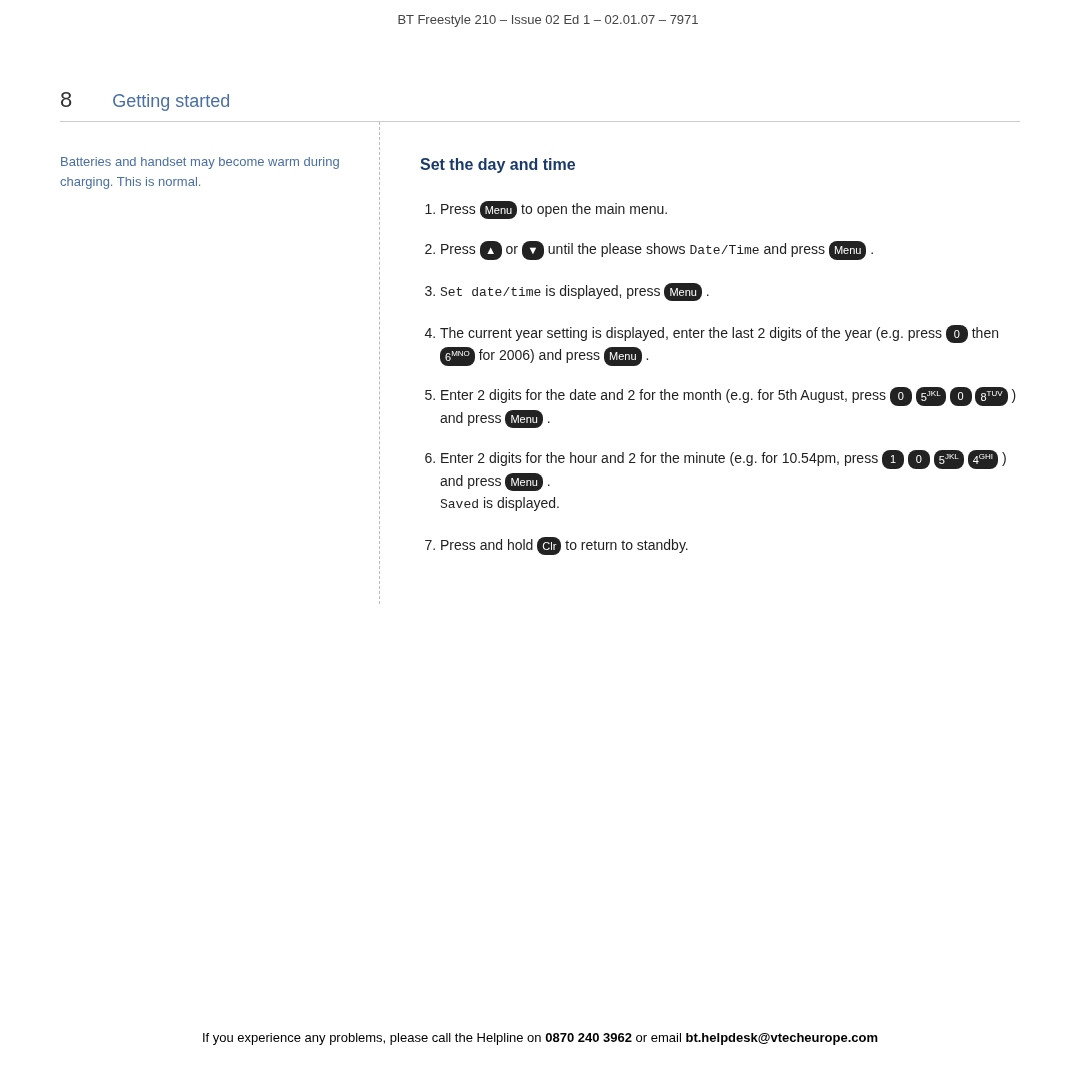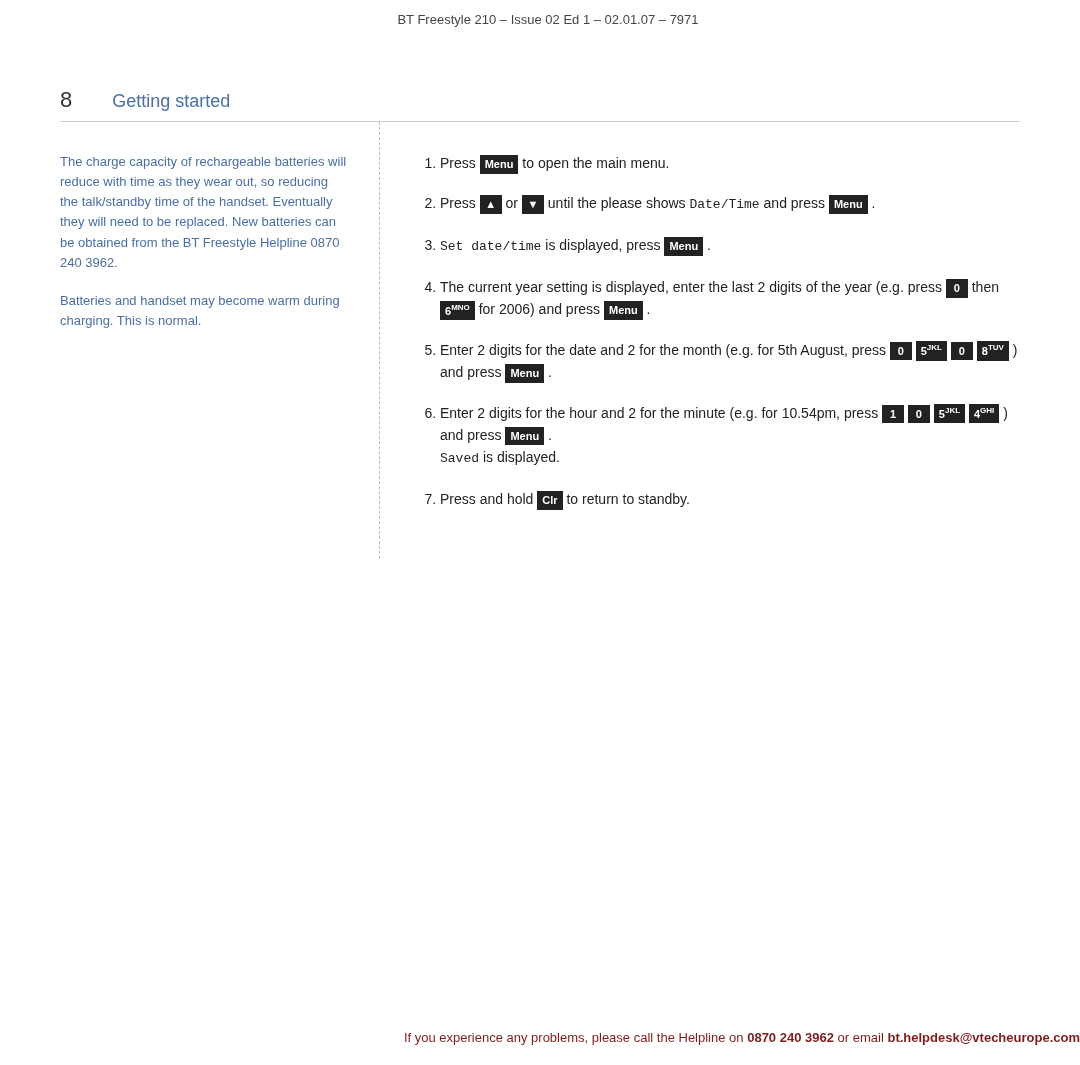--- a/index.html
+++ b/index.html
@@ -84,24 +84,24 @@
 
     ol li {
       margin-bottom: 18px;
       line-height: 1.6;
     }
 
     .key-btn {
       display: inline-block;
       background: #222;
       color: #fff;
-      border-radius: 0;
+      border-radius: 8px;
       padding: 1px 5px;
       font-size: 11px;
-      font-weight: bold;
+      font-weight: normal;
       vertical-align: middle;
       line-height: 1.5;
       min-width: 22px;
       text-align: center;
     }
 
     .key-btn .sub {
       font-size: 8px;
       vertical-align: super;
       margin-top: 29px;
@@ -110,45 +110,45 @@
     .mono {
       font-family: 'Courier New', monospace;
       font-size: 13px;
     }
 
     .page-footer {
       position: absolute;
       bottom: 20px;
       left: 0;
       right: 0;
-      text-align: right;
-      font-size: 13px;
-      color: #7f1d1d;
+      text-align: center;
+      font-size: 13px;
+      color: #000000;
     }
   </style>
 </head>
 <body>
 
 <div class="page-header">
   <span>BT Freestyle 210 – Issue 02 Ed 1 – 02.01.07 – 7971</span>
 </div>
 
 <div class="main-content">
   <div class="chapter-header">
     <span class="chapter-number">8</span>
     <span class="chapter-title">Getting started</span>
   </div>
 
   <div class="two-col">
     <div class="left-col">
-      <p>The charge capacity of rechargeable batteries will reduce with time as they wear out, so reducing the talk/standby time of the handset. Eventually they will need to be replaced. New batteries can be obtained from the BT Freestyle Helpline 0870 240 3962.</p>
       <p>Batteries and handset may become warm during charging. This is normal.</p>
     </div>
 
     <div class="right-col">
+      <div class="section-title">Set the day and time</div>
 
       <ol>
 
         <li>
           <span>Press </span>
           <span class="key-btn">Menu</span>
           <span> to open the main menu.</span>
         </li>
 
         <li>

